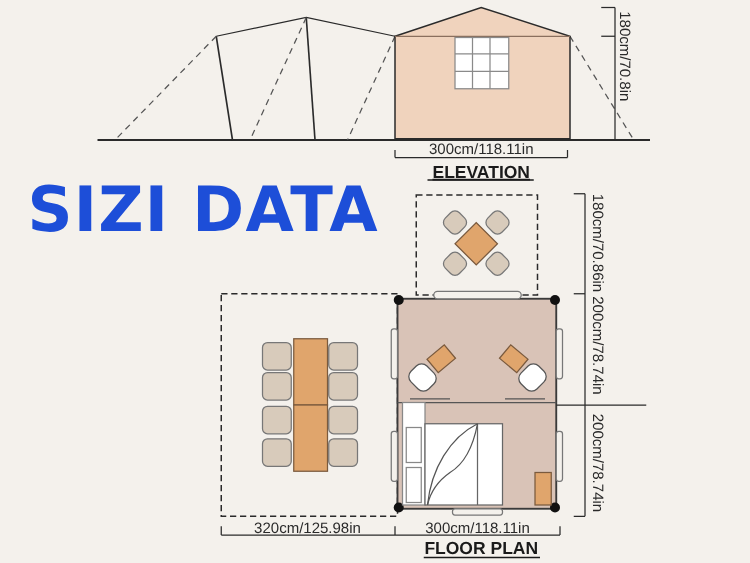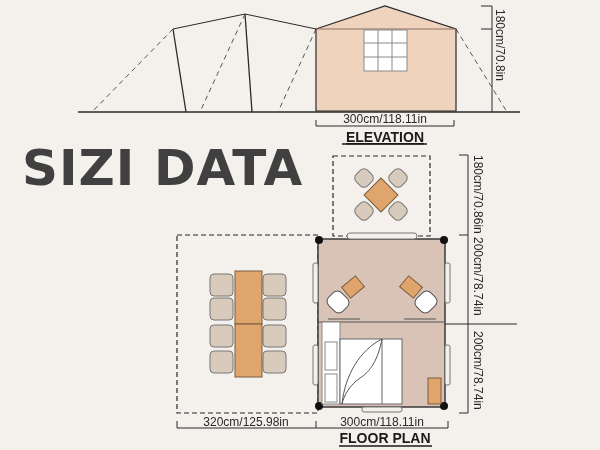--- a/index.html
+++ b/index.html
@@ -1,18 +1,18 @@
 <!DOCTYPE html>
 <html><head>
 <meta charset="utf-8">
 <style>
   html, body { margin:0; padding:0; background:#f4f1ec; }
   body { width:600px; height:450px; position:relative; overflow:hidden; font-family:"Liberation Sans", sans-serif; }
   #canvas { position:absolute; left:0; top:0; }
-  .title { position:absolute; left:22px; top:143px; font-family:"DejaVu Sans", sans-serif; font-weight:bold; font-size:50px; letter-spacing:1px; color:#404040; line-height:1; }
+  .title { position:absolute; left:22px; top:143px; font-family:"DejaVu Sans", sans-serif; font-weight:bold; font-size:50px; letter-spacing:1px; color:#1d4ed8; line-height:1; }
   svg text { font-family:"Liberation Sans", sans-serif; fill:#2a2a2a; }
   .lbl { font-size:12px; }
   .hdr { font-size:14px; font-weight:bold; fill:#1a1a1a; }
 </style>
 </head>
 <body>
 
 <div class="title">SIZI DATA</div>
 
 <svg id="canvas" width="600" height="450" viewBox="0 0 600 450">

